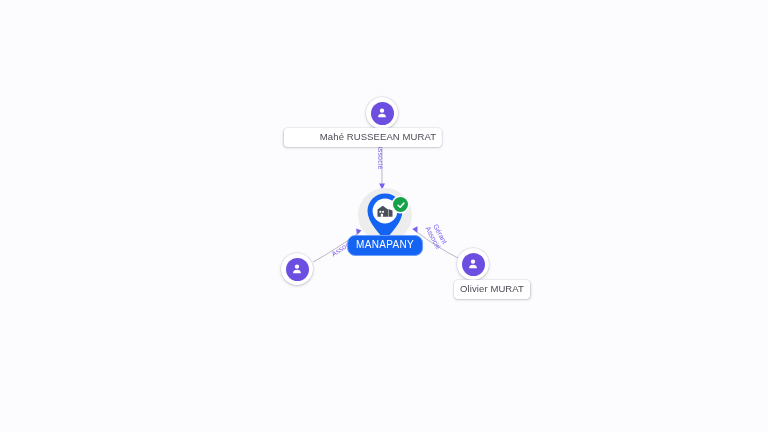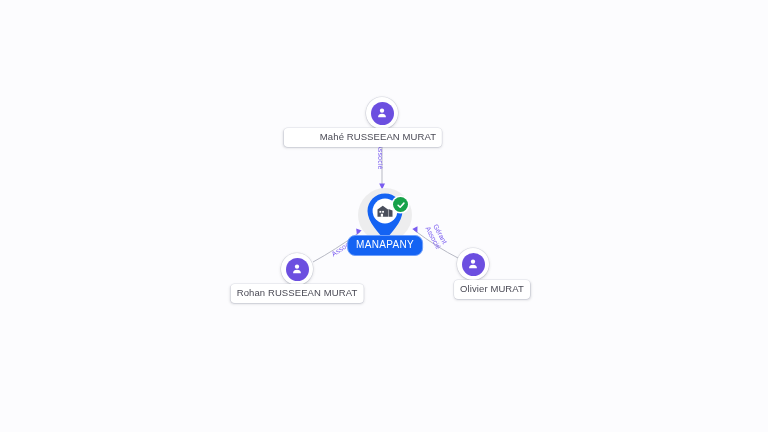--- a/index.html
+++ b/index.html
@@ -205,21 +205,20 @@
   <div class="person-node" style="left:297px; top:269px;">
     <div class="avatar-ring">
       <div class="avatar-disc">
         <svg width="14" height="14" viewBox="0 0 24 24" fill="#ffffff">
           <circle cx="12" cy="8" r="3.7"></circle>
           <path d="M12 13.2c-3.9 0-6.6 2.2-6.6 4.6v1.4h13.2v-1.4c0-2.4-2.7-4.6-6.6-4.6z"></path>
         </svg>
       </div>
     </div>
   </div>
-  <div class="name-chip" style="left:297px; top:284px;">Rohan RUSSEEAN MURAT</div>
 
   <div class="person-node" style="left:473px; top:264px;">
     <div class="avatar-ring">
       <div class="avatar-disc">
         <svg width="14" height="14" viewBox="0 0 24 24" fill="#ffffff">
           <circle cx="12" cy="8" r="3.7"></circle>
           <path d="M12 13.2c-3.9 0-6.6 2.2-6.6 4.6v1.4h13.2v-1.4c0-2.4-2.7-4.6-6.6-4.6z"></path>
         </svg>
       </div>
     </div>

